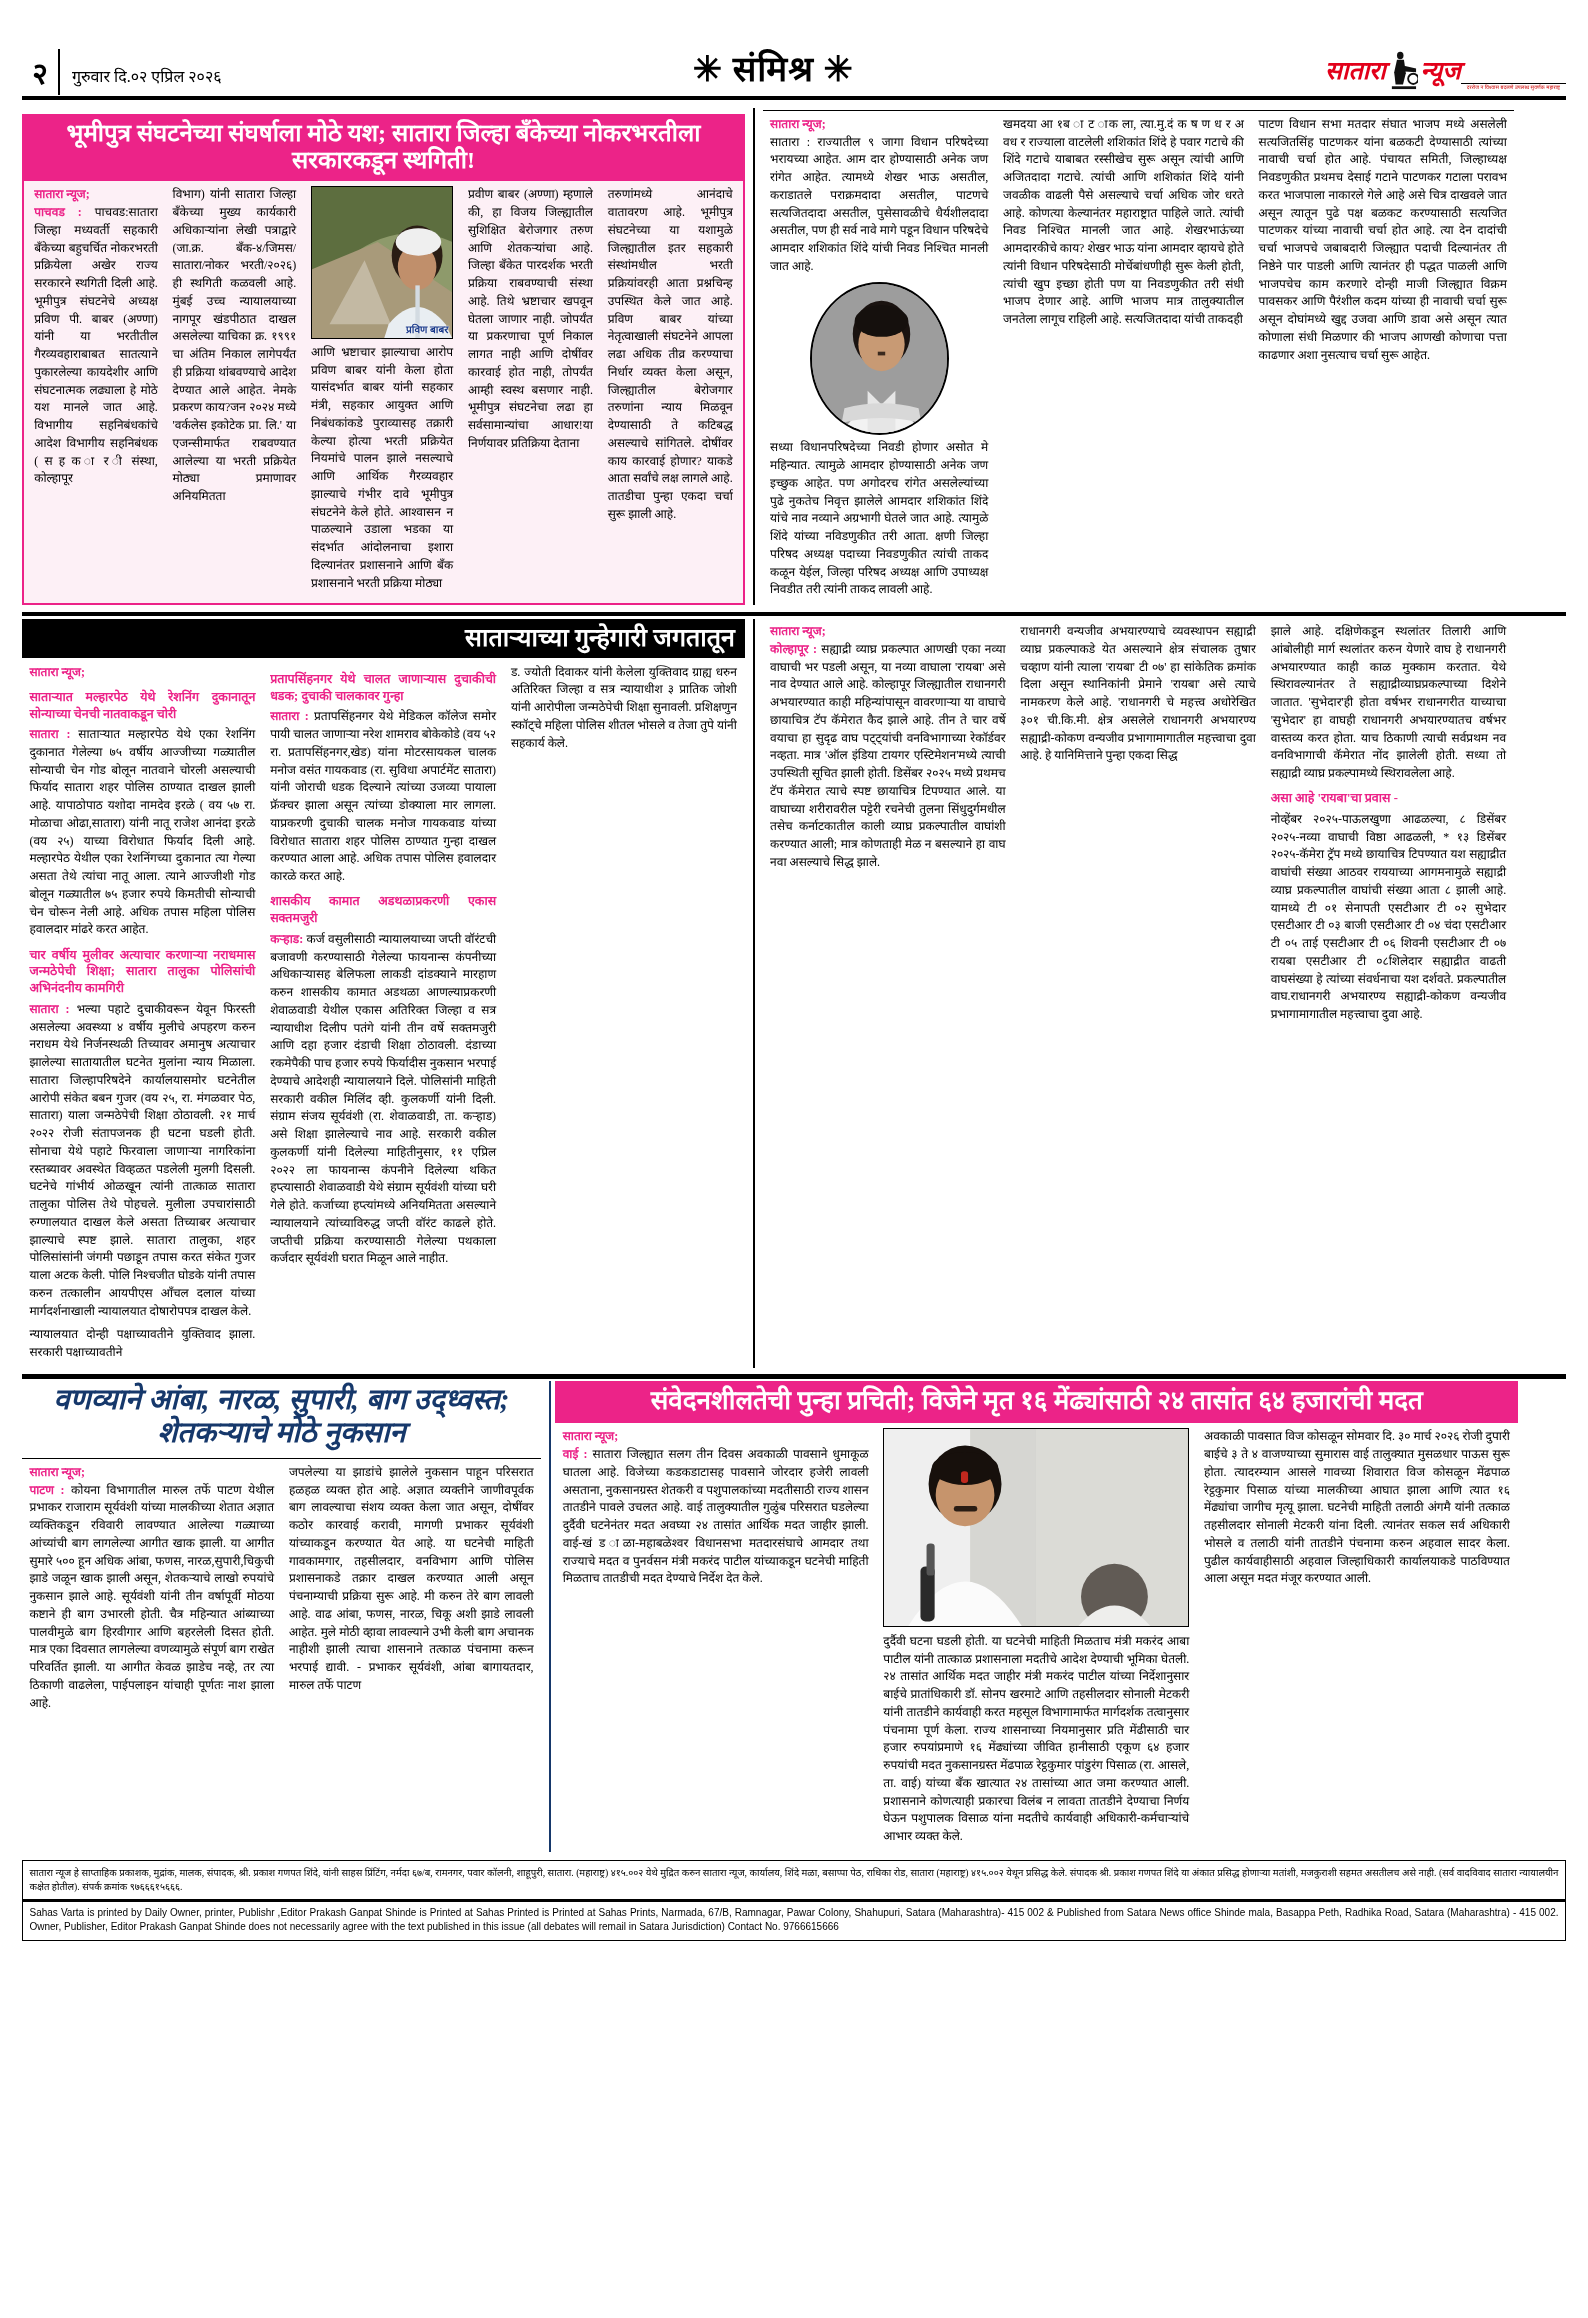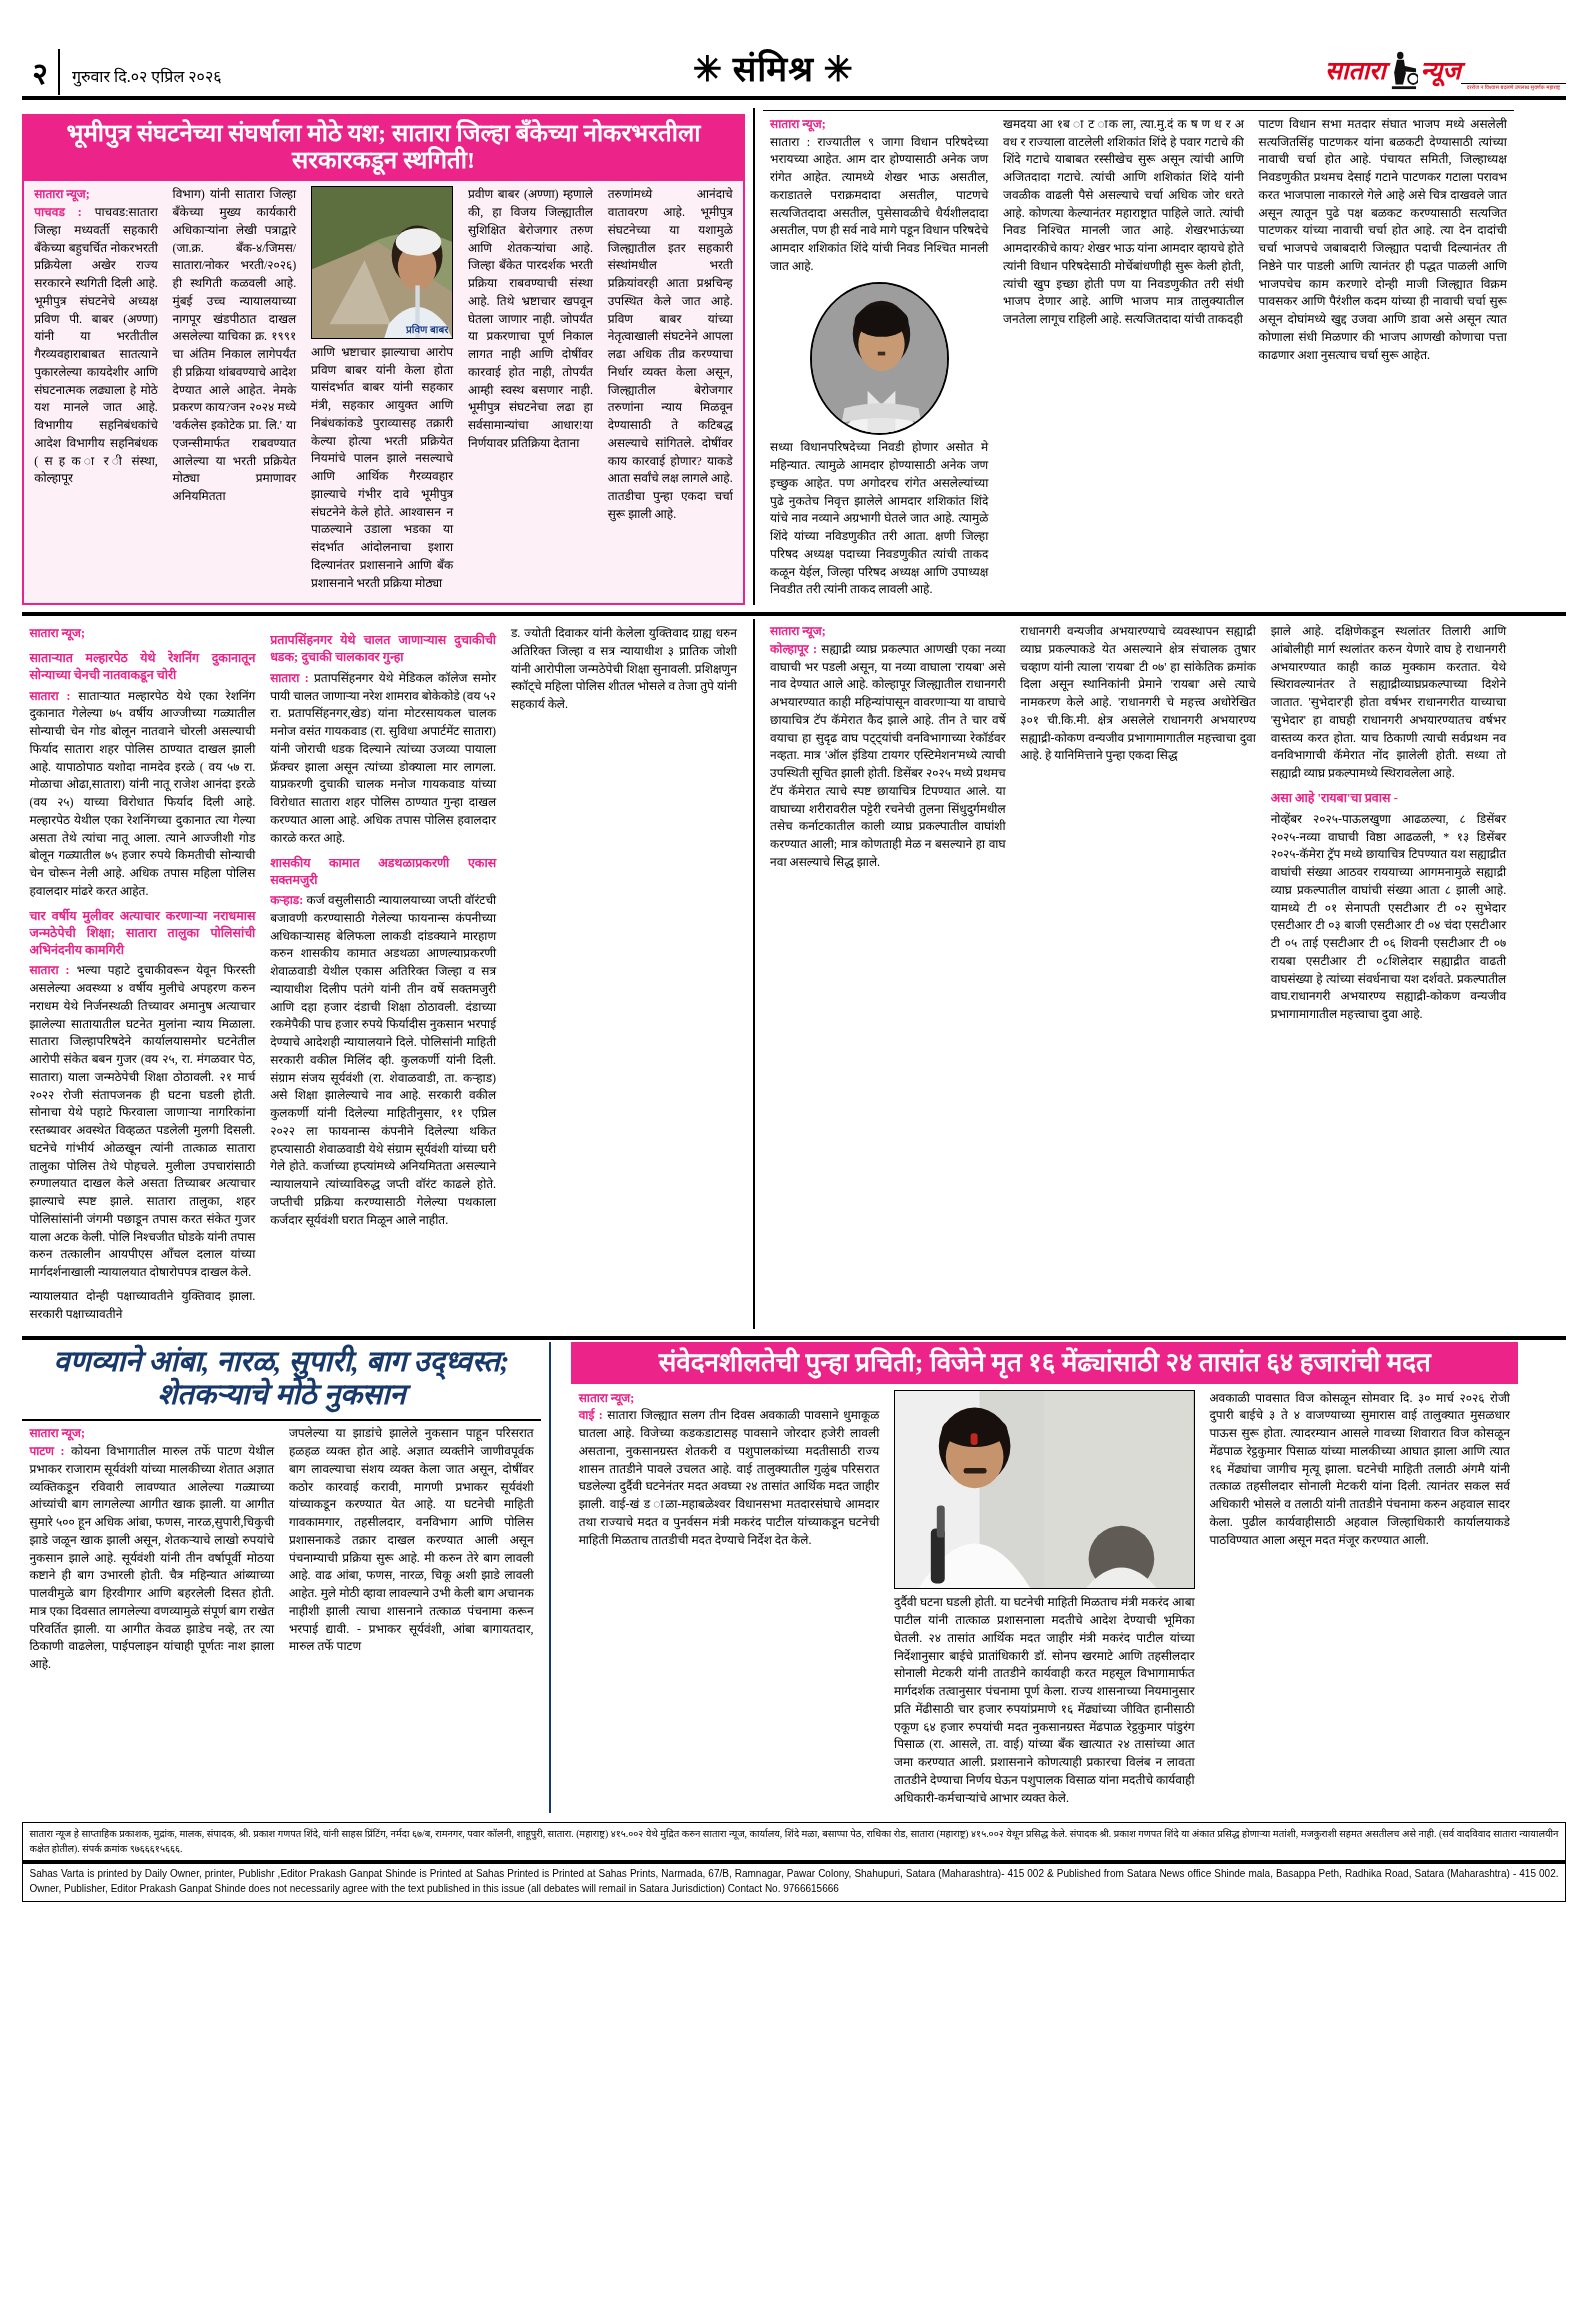--- a/index.html
+++ b/index.html
@@ -210,20 +210,21 @@
       </div>
     </div>
   </div>
 </div>
 
 <div class="rule-thick"></div>
 
 <div style="display:flex; gap:8.3px; margin-top:3.7px;">
 
   <div style="width:723px;">
+    <div class="banner-black" style="font-size:25px; text-align:right;">साताऱ्याच्या गुन्हेगारी जगतातून</div>
     <div class="cols" style="margin-top:5.6px;">
       <div class="col" style="width:33.3%;">
         <p class="body"><span class="byline">सातारा न्यूज;</span></p>
         <div class="subhead">साताऱ्यात मल्हारपेठ येथे रेशनिंग दुकानातून सोन्याच्या चेनची नातवाकडून चोरी</div>
         <p class="body"><span class="dateline">सातारा :</span> <span>साताऱ्यात मल्हारपेठ येथे एका रेशनिंग दुकानात गेलेल्या ७५ वर्षीय आज्जीच्या गळ्यातील सोन्याची चेन गोड बोलून नातवाने चोरली असल्याची फिर्याद सातारा शहर पोलिस ठाण्यात दाखल झाली आहे. यापाठोपाठ यशोदा नामदेव इरळे ( वय ५७ रा. मोळाचा ओढा,सातारा) यांनी नातू राजेश आनंदा इरळे (वय २५) याच्या विरोधात फिर्याद दिली आहे. मल्हारपेठ येथील एका रेशनिंगच्या दुकानात त्या गेल्या असता तेथे त्यांचा नातू आला. त्याने आज्जीशी गोड बोलून गळ्यातील ७५ हजार रुपये किमतीची सोन्याची चेन चोरून नेली आहे. अधिक तपास महिला पोलिस हवालदार मांढरे करत आहेत.</span></p>
         <div class="subhead">चार वर्षीय मुलीवर अत्याचार करणाऱ्या नराधमास जन्मठेपेची शिक्षा; सातारा तालुका पोलिसांची अभिनंदनीय कामगिरी</div>
         <p class="body"><span class="dateline">सातारा :</span> <span>भल्या पहाटे दुचाकीवरून येवून फिरस्ती असलेल्या अवस्थ्या ४ वर्षीय मुलीचे अपहरण करुन नराधम येथे निर्जनस्थळी तिच्यावर अमानुष अत्याचार झालेल्या सातायातील घटनेत मुलांना न्याय मिळाला. सातारा जिल्हापरिषदेने कार्यालयासमोर घटनेतील आरोपी संकेत बबन गुजर (वय २५, रा. मंगळवार पेठ, सातारा) याला जन्मठेपेची शिक्षा ठोठावली. २१ मार्च २०२२ रोजी संतापजनक ही घटना घडली होती. सोनाचा येथे पहाटे फिरवाला जाणाऱ्या नागरिकांना रस्तब्यावर अवस्थेत विव्हळत पडलेली मुलगी दिसली. घटनेचे गांभीर्य ओळखून त्यांनी तात्काळ सातारा तालुका पोलिस तेथे पोहचले. मुलीला उपचारांसाठी रुग्णालयात दाखल केले असता तिच्याबर अत्याचार झाल्याचे स्पष्ट झाले. सातारा तालुका, शहर पोलिसांसांनी जंगमी पछाडून तपास करत संकेत गुजर याला अटक केली. पोलि निश्चजीत घोडके यांनी तपास करुन तत्कालीन आयपीएस आँचल दलाल यांच्या मार्गदर्शनाखाली न्यायालयात दोषारोपपत्र दाखल केले.</span></p>
         <p class="body">न्यायालयात दोन्ही पक्षाच्यावतीने युक्तिवाद झाला. सरकारी पक्षाच्यावतीने</p>
       </div>
       <div class="col" style="width:33.3%;">
@@ -265,21 +266,21 @@
     <div class="cols" style="margin-top:4.6px;">
       <div class="col" style="width:50%;">
         <p class="body"><span class="byline">सातारा न्यूज;</span><br><span class="dateline">पाटण :</span> <span>कोयना विभागातील मारुल तर्फे पाटण येथील प्रभाकर राजाराम सूर्यवंशी यांच्या मालकीच्या शेतात अज्ञात व्यक्तिकडून रविवारी लावण्यात आलेल्या गळ्याच्या आंच्यांची बाग लागलेल्या आगीत खाक झाली. या आगीत सुमारे ५०० हून अधिक आंबा, फणस, नारळ,सुपारी,चिकुची झाडे जळून खाक झाली असून, शेतकऱ्याचे लाखो रुपयांचे नुकसान झाले आहे. सूर्यवंशी यांनी तीन वर्षापूर्वी मोठया कष्टाने ही बाग उभारली होती. चैत्र महिन्यात आंब्याच्या पालवीमुळे बाग हिरवीगार आणि बहरलेली दिसत होती. मात्र एका दिवसात लागलेल्या वणव्यामुळे संपूर्ण बाग राखेत परिवर्तित झाली. या आगीत केवळ झाडेच नव्हे, तर त्या ठिकाणी वाढलेला, पाईपलाइन यांचाही पूर्णतः नाश झाला आहे.</span></p>
       </div>
       <div class="col" style="width:50%;">
         <p class="body">जपलेल्या या झाडांचे झालेले नुकसान पाहून परिसरात हळहळ व्यक्त होत आहे. अज्ञात व्यक्तीने जाणीवपूर्वक बाग लावल्याचा संशय व्यक्त केला जात असून, दोषींवर कठोर कारवाई करावी, मागणी प्रभाकर सूर्यवंशी यांच्याकडून करण्यात येत आहे. या घटनेची माहिती गावकामगार, तहसीलदार, वनविभाग आणि पोलिस प्रशासनाकडे तक्रार दाखल करण्यात आली असून पंचनाम्याची प्रक्रिया सुरू आहे. मी करुन तेरे बाग लावली आहे. वाढ आंबा, फणस, नारळ, चिकू अशी झाडे लावली आहेत. मुले मोठी व्हावा लावल्याने उभी केली बाग अचानक नाहीशी झाली त्याचा शासनाने तत्काळ पंचनामा करून भरपाई द्यावी. - प्रभाकर सूर्यवंशी, आंबा बागायतदार, मारुल तर्फे पाटण</p>
       </div>
     </div>
   </div>
 
-  <div style="width:969px; border-left:2.3px solid #16386b; padding-left:20px;">
+  <div style="width:969px; border-left:2.3px solid #16386b; padding-left:4px;">
     <div class="banner-pink" style="font-size:26px;">संवेदनशीलतेची पुन्हा प्रचिती; विजेने मृत १६ मेंढ्यांसाठी २४ तासांत ६४ हजारांची मदत</div>
     <div class="cols" style="margin-top:5.6px;">
       <div class="col" style="width:33.3%;">
         <p class="body"><span class="byline">सातारा न्यूज;</span><br><span class="dateline">वाई :</span> <span>सातारा जिल्ह्यात सलग तीन दिवस अवकाळी पावसाने धुमाकूळ घातला आहे. विजेच्या कडकडाटासह पावसाने जोरदार हजेरी लावली असताना, नुकसानग्रस्त शेतकरी व पशुपालकांच्या मदतीसाठी राज्य शासन तातडीने पावले उचलत आहे. वाई तालुक्यातील गुळुंब परिसरात घडलेल्या दुर्दैवी घटनेनंतर मदत अवघ्या २४ तासांत आर्थिक मदत जाहीर झाली. वाई-खं ड ाळा-महाबळेश्वर विधानसभा मतदारसंघाचे आमदार तथा राज्याचे मदत व पुनर्वसन मंत्री मकरंद पाटील यांच्याकडून घटनेची माहिती मिळताच तातडीची मदत देण्याचे निर्देश देत केले.</span></p>
       </div>
       <div class="col" style="width:33.3%;">
         <div class="photo" style="height:199px; width:100%; margin-bottom:5.6px;">
           <svg width="100%" height="100%" viewBox="0 0 600 430" preserveAspectRatio="none">
             <rect width="600" height="430" fill="#d6d6d2"></rect>
             <rect x="0" y="0" width="170" height="430" fill="#efefef"></rect>

